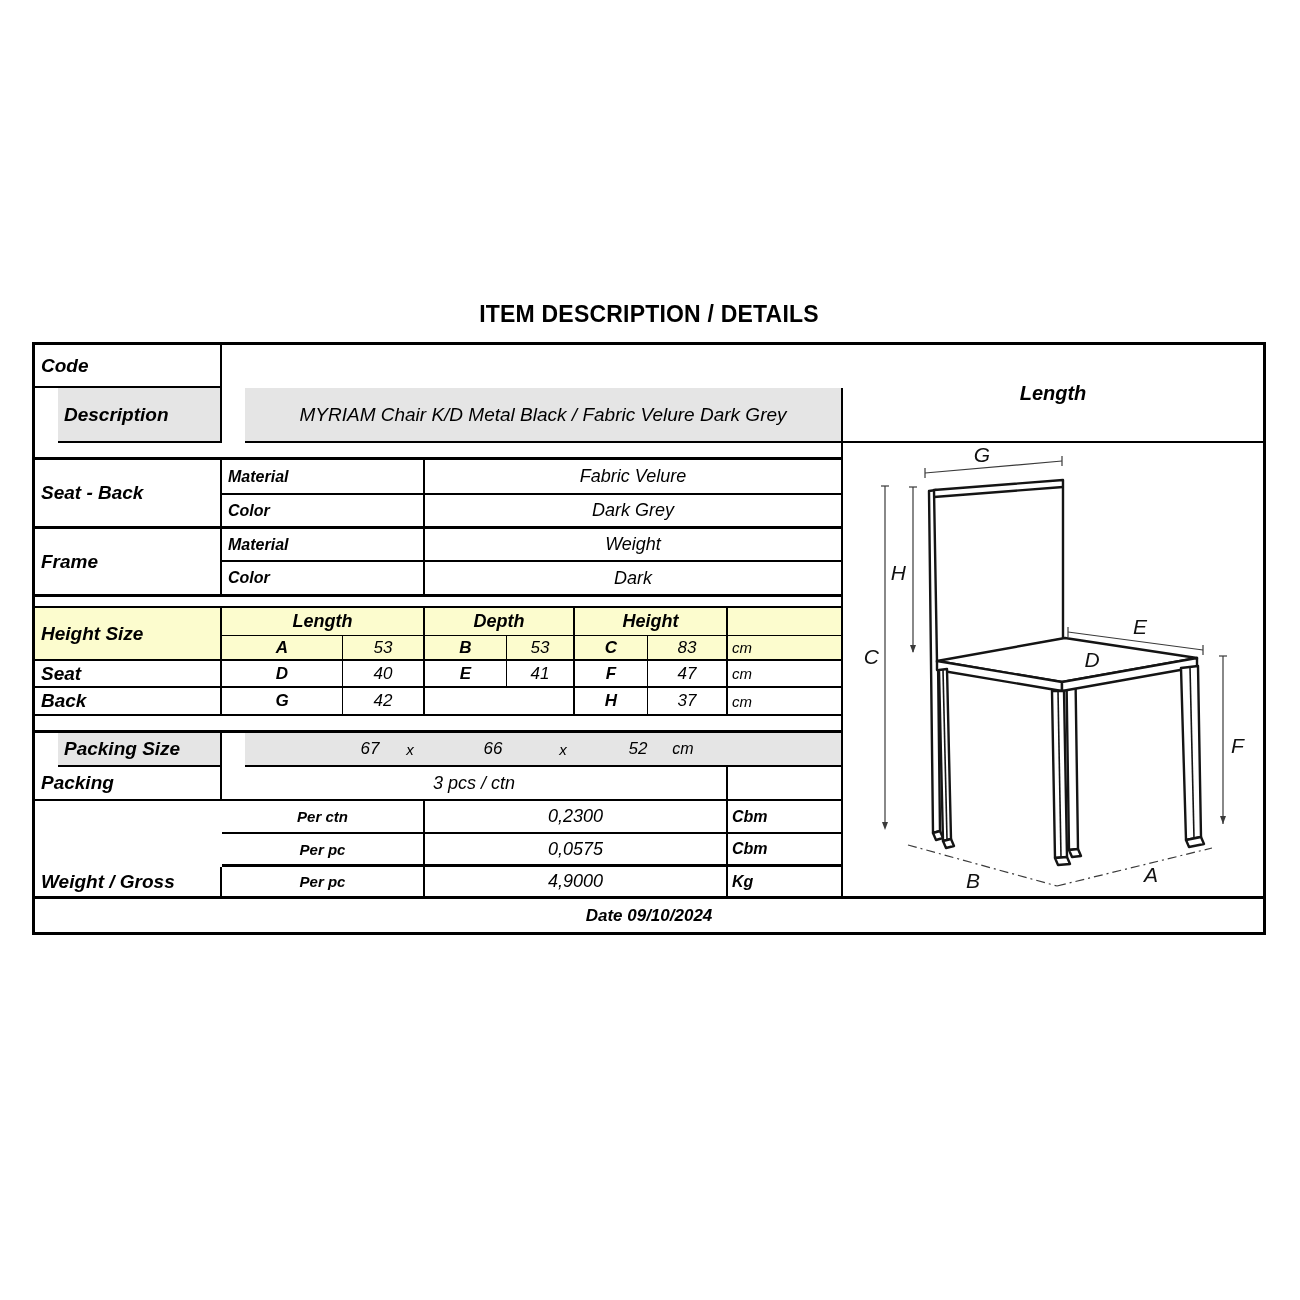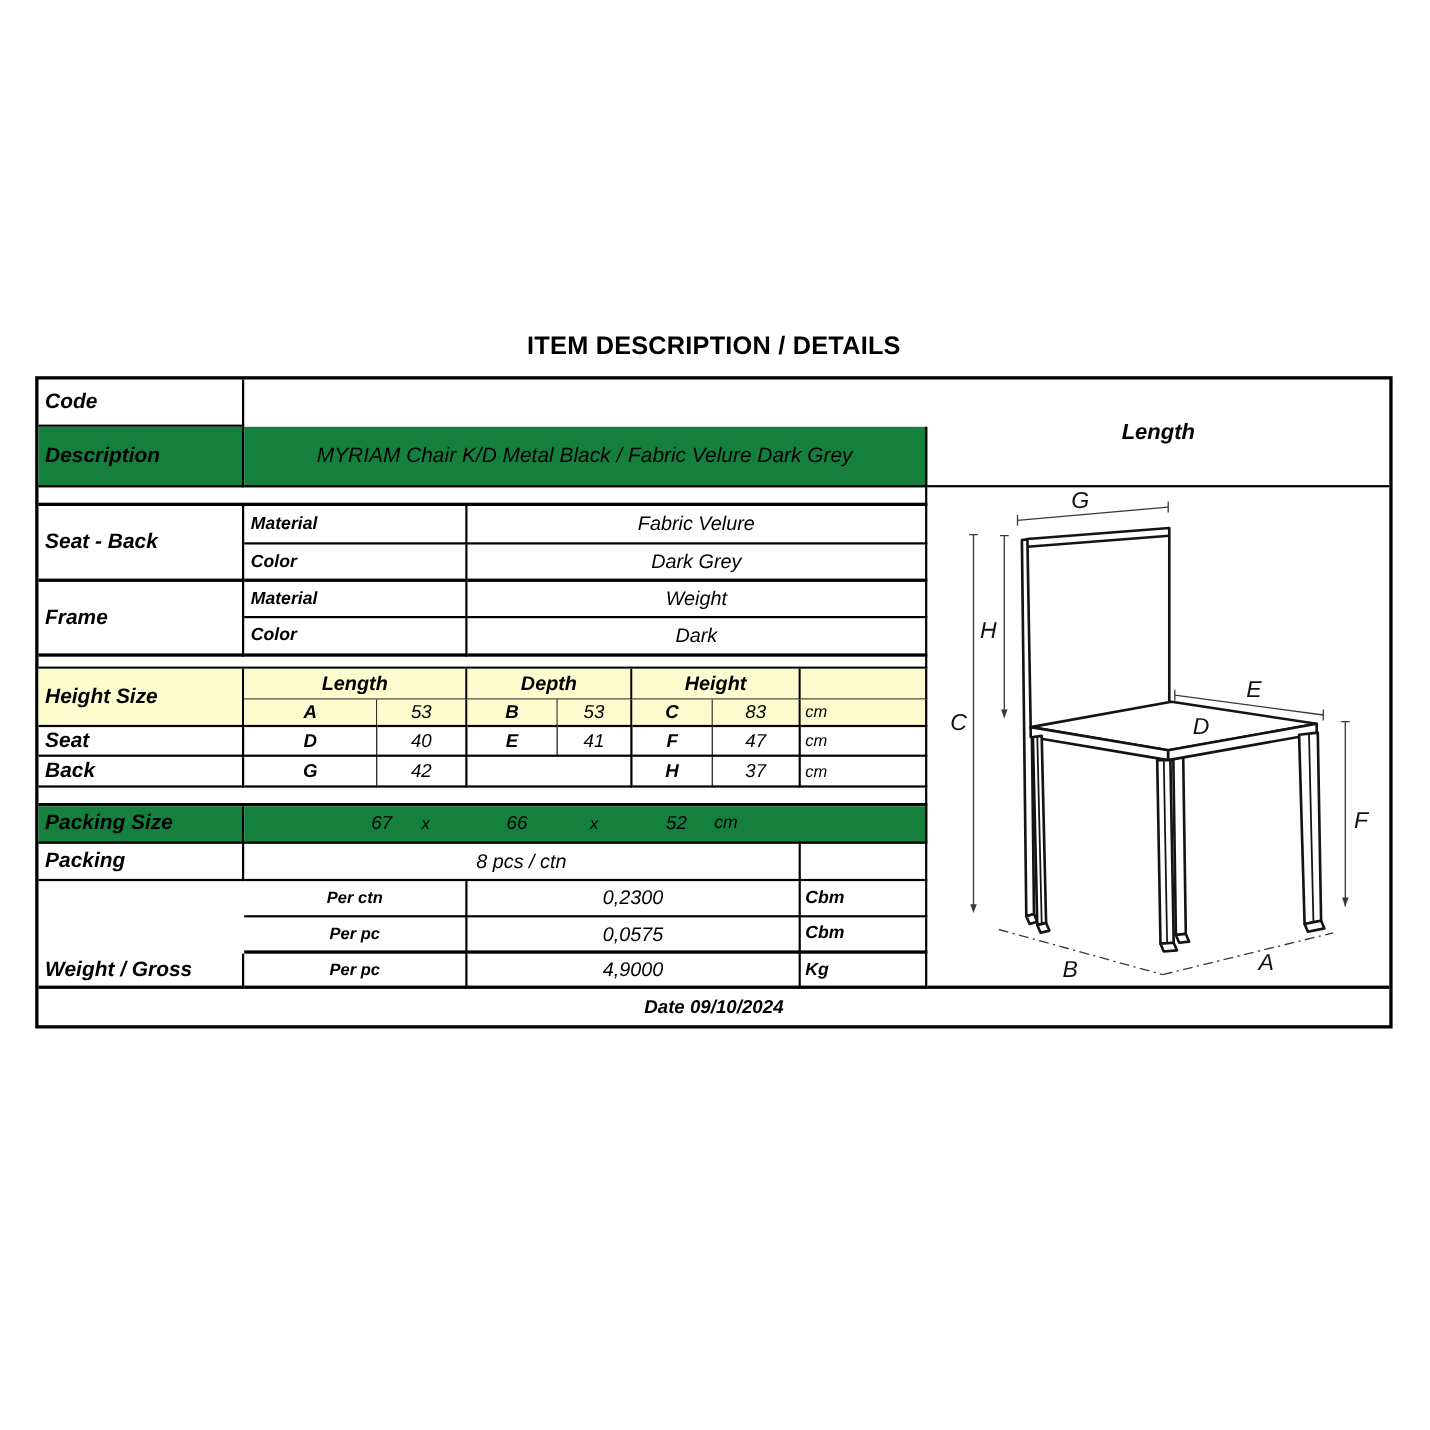--- a/index.html
+++ b/index.html
@@ -23,21 +23,21 @@
   .fs19 { font-size:19px; } .fs16 { font-size:16px; } .fs15 { font-size:15px; }
   .fs17 { font-size:17px; } .fs20 { font-size:20px; }
   .ws-pre { white-space:pre; }
 
   .rt1 { border-right:1px solid #000; }
   .rt2 { border-right:2px solid #000; }
   .bb1 { border-bottom:1px solid #000; }
   .bb2 { border-bottom:2px solid #000; }
   .bb3 { border-bottom:3px solid #000; }
 
-  .grey   { background:#15803d; }
+  .grey   { background:#e5e5e5;margin-left:23px; }
   .yellow { background:#fcfcce; }
 
   .abs { position:absolute; top:50%; transform:translate(-50%,-50%); }
 
   .drawing-area svg { display:block; }
   .dimtxt { font-family:"Liberation Sans", sans-serif; font-size:21px; fill:#111; }
 </style>
 </head>
 <body>
 
@@ -169,21 +169,21 @@
     <div class="cell grey rt2 bb2" style="grid-area:14/2/15/9">
       <span class="abs fs17" style="left:125px">67</span>
       <span class="abs fs15" style="left:165px">x</span>
       <span class="abs fs17" style="left:248px">66</span>
       <span class="abs fs15" style="left:318px">x</span>
       <span class="abs fs17" style="left:393px">52</span>
       <span class="abs fs16" style="left:438px">cm</span>
     </div>
 
     <div class="cell l b fs19 rt2 bb2" style="grid-area:15/1/16/2">Packing</div>
-    <div class="cell rt2 bb2" style="grid-area:15/2/16/8">8 pcs / ctn</div>
+    <div class="cell rt2 bb2" style="grid-area:15/2/16/8">3 pcs / ctn</div>
     <div class="cell rt2 bb2" style="grid-area:15/8/16/9"></div>
 
     <div class="cell b fs15 rt2 bb2" style="grid-area:16/2/17/4">Per ctn</div>
     <div class="cell rt2 bb2" style="grid-area:16/4/17/8">0,2300</div>
     <div class="cell l b fs16 rt2 bb2" style="grid-area:16/8/17/9; padding-left:4px">Cbm</div>
     <div class="cell b fs15 rt2 bb3" style="grid-area:17/2/18/4">Per pc</div>
     <div class="cell rt2 bb3" style="grid-area:17/4/18/8">0,0575</div>
     <div class="cell l b fs16 rt2 bb3" style="grid-area:17/8/18/9; padding-left:4px">Cbm</div>
 
     <div class="cell l b fs19 rt2 bb3" style="grid-area:18/1/19/2">Weight / Gross</div>

